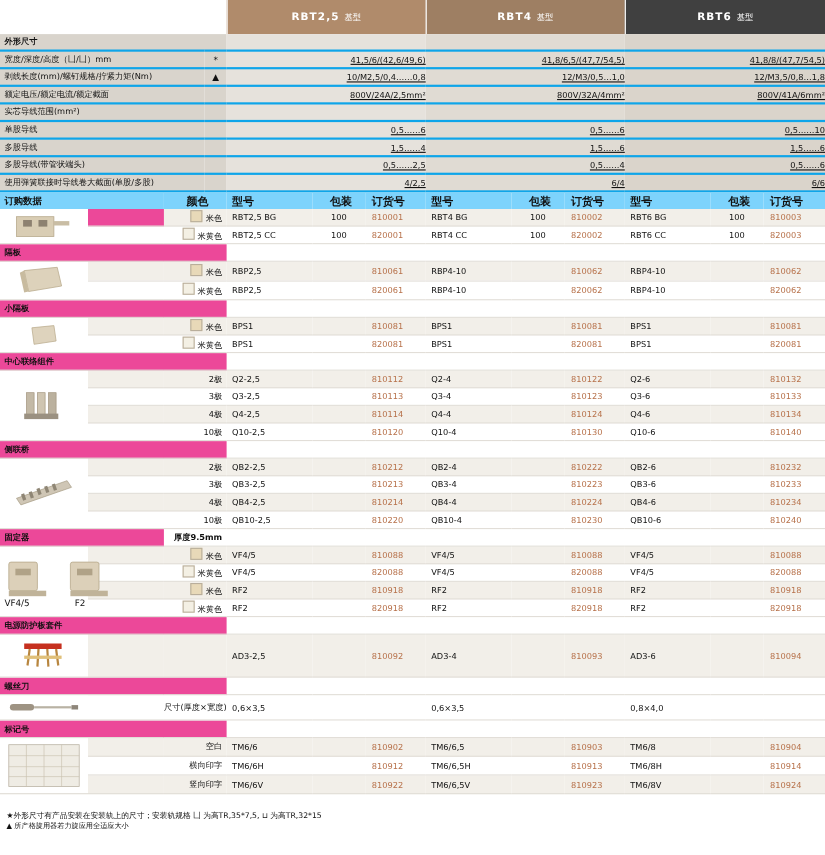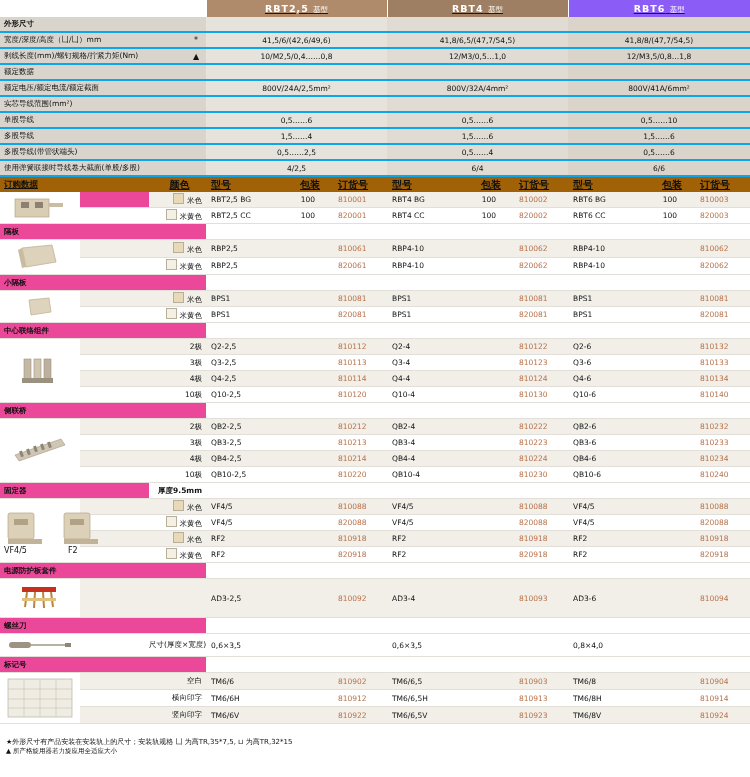--- a/index.html
+++ b/index.html
@@ -9,43 +9,43 @@
     font-family:"DejaVu Sans","Liberation Sans",sans-serif;
     font-size:8px;
     color:#1a1a1a;
     -webkit-font-smoothing:none;
   }
   .page{position:relative;width:750px;height:777px;overflow:hidden;}
   table{border-collapse:collapse;width:750px;table-layout:fixed;}
   td,th{padding:0;margin:0;vertical-align:middle;}
 
   
-  .hdr{height:17px;text-decoration:underline;}
+  .hdr{height:31px;}
   .hdr .lbl{
     color:#ffffff;font-weight:bold;font-size:9.5px;text-align:center;letter-spacing:1px;
   }
   .hdr .lbl .sub{font-size:7.5px;font-weight:normal;letter-spacing:0;}
   .cA{background:#b08b6b;}
   .cB{background:#9e7f63;}
-  .cC{background:#8b5cf6;}
+  .cC{background:#404040;}
 
   
   .specrow td{border-bottom:2px solid #0ea5e9;height:14px;}
   .spec-lbl{
     background:#d9d4cc;padding-left:4px;font-size:7.5px;color:#111;
   }
   .spec-ico{background:#d9d4cc;text-align:center;font-size:8px;color:#111;}
-  .spec-val{text-align:center;font-size:7.5px;color:#111;}
+  .spec-val{text-align:right;font-size:7.5px;color:#111;text-decoration:underline;}
   .v1{background:#e6e2dc;}
   .v2{background:#e0dbd3;}
   .v3{background:#dad4cb;}
 
   
   .secthead td{
-    background:#a16207;height:15px;font-weight:bold;font-size:8.5px;padding-left:4px;color:#111;text-decoration:underline;
+    background:#7dd3fc;height:15px;font-weight:bold;font-size:8.5px;padding-left:4px;color:#111;
   }
   .secthead .sub{font-weight:bold;font-size:10px;text-align:center;}
   .rowline td{border-bottom:1px solid #e2ded8;height:15px;font-size:7.5px;}
   .cat{padding-left:4px;font-weight:bold;font-size:8.5px;color:#111;background:#ec4899;}
   .pic{background:#ffffff;}
   .colorcell{text-align:right;padding-right:4px;color:#111;font-size:7.5px;white-space:nowrap;}
   .sw{display:inline-block;width:9px;height:9px;vertical-align:-1px;margin-right:3px;border:1px solid #b9ae9b;}
   .sw-beige{background:#e8d9b8;}
   .sw-white{background:#f4f0e4;}
   .model{padding-left:5px;color:#111;}
@@ -110,27 +110,20 @@
       <td class="spec-val v3">41,8/8/(47,7/54,5)</td>
     </tr>
     <tr class="specrow">
       <td class="spec-lbl">剥线长度(mm)/螺钉规格/拧紧力矩(Nm)</td>
       <td class="spec-ico">▲</td>
       <td class="spec-val v1">10/M2,5/0,4……0,8</td>
       <td class="spec-val v2">12/M3/0,5…1,0</td>
       <td class="spec-val v3">12/M3,5/0,8…1,8</td>
     </tr>
     <tr class="specrow">
-      <td class="spec-lbl">额定数据</td>
-      <td class="spec-ico"></td>
-      <td class="spec-val v1"></td>
-      <td class="spec-val v2"></td>
-      <td class="spec-val v3"></td>
-    </tr>
-    <tr class="specrow">
       <td class="spec-lbl">额定电压/额定电流/额定截面</td>
       <td class="spec-ico"></td>
       <td class="spec-val v1">800V/24A/2,5mm²</td>
       <td class="spec-val v2">800V/32A/4mm²</td>
       <td class="spec-val v3">800V/41A/6mm²</td>
     </tr>
     <tr class="specrow">
       <td class="spec-lbl">实芯导线范围(mm²)</td>
       <td class="spec-ico"></td>
       <td class="spec-val v1"></td>

